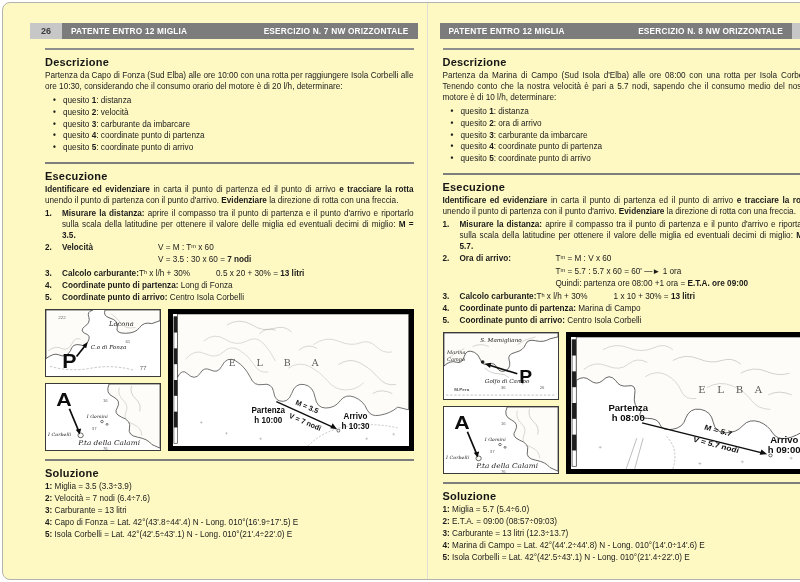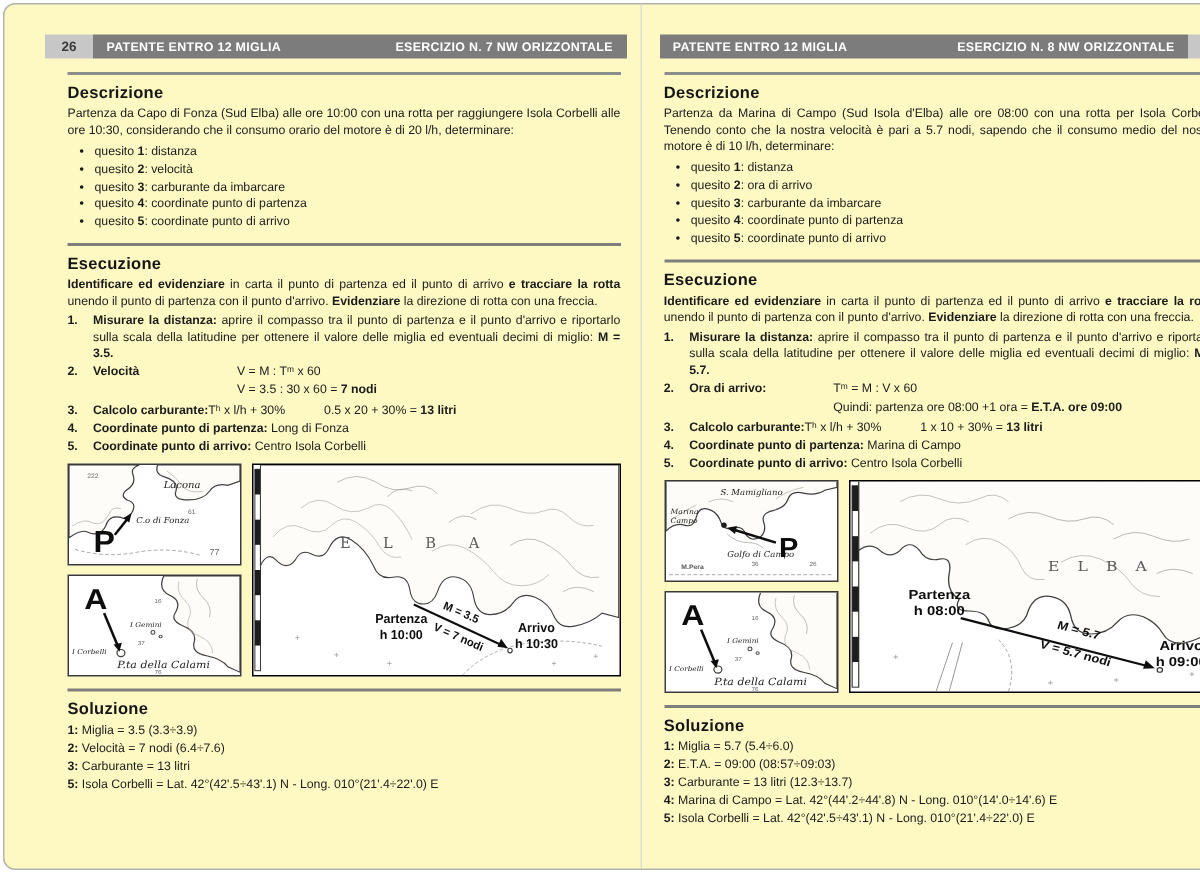--- a/index.html
+++ b/index.html
@@ -35,21 +35,21 @@
   .sn{width:17px;flex:none;font-weight:bold;}
   .st{flex:1;}
   .frow{display:flex;}
   .slabel{width:96px;flex:none;}
   .fcol>div{margin-bottom:1px;}
   .g1{margin-left:0;} .g2{margin-left:26px;}
 
   .map-row{display:flex;gap:7px;margin-top:6px;height:142px;}
   .insets{width:116px;display:flex;flex-direction:column;gap:6px;}
   .inset{flex:1;border:1px solid #3a3a3a;background:#fff;overflow:hidden;}
-  .mchart{flex:1;border:1px solid #000000;background:#fff;overflow:hidden;}
+  .mchart{flex:1;border:5px solid #000000;background:#fff;overflow:hidden;}
   svg{display:block;width:100%;height:100%;}
 
   .sol{font-size:8.2px;line-height:1.45;margin-top:2px;}
 
   
   .t-it{font-family:"DejaVu Serif",serif;font-style:italic;fill:#222;}
   .t-sm{font-family:"Liberation Sans",sans-serif;fill:#555;}
   .t-num{font-family:"Liberation Sans",sans-serif;fill:#666;}
   .t-big{font-family:"Liberation Sans",sans-serif;font-weight:bold;fill:#0d0d0d;}
   .t-route{font-family:"Liberation Sans",sans-serif;font-weight:bold;fill:#0d0d0d;}
@@ -201,20 +201,21 @@
           </svg>
         </div>
       </div>
 
       <div class="rule"></div>
       <h3>Soluzione</h3>
       <div class="sol">
         <div><b>1:</b><span> Miglia = 3.5 (3.3÷3.9)</span></div>
         <div><b>2:</b><span> Velocità = 7 nodi (6.4÷7.6)</span></div>
         <div><b>3:</b><span> Carburante = 13 litri</span></div>
+        <div><b>4:</b><span> Capo di Fonza = Lat. 42°(43'.8÷44'.4) N - Long. 010°(16'.9÷17'.5) E</span></div>
         <div><b>5:</b><span> Isola Corbelli = Lat. 42°(42'.5÷43'.1) N - Long. 010°(21'.4÷22'.0) E</span></div>
       </div>
     </div>
   </div>
 
   <div class="gutter"></div>
 
   <div class="page">
     <div class="header-row">
       <div class="hbar ml12">
@@ -245,20 +246,21 @@
           <span class="sn">1.</span>
           <div class="st just"><b>Misurare la distanza:</b><span> aprire il compasso tra il punto di partenza e il punto d'arrivo e riportarlo sulla scala della latitudine per ottenere il valore delle miglia ed eventuali decimi di miglio: </span><b>M = 5.7.</b></div>
         </div>
         <div class="step">
           <span class="sn">2.</span>
           <div class="st">
             <div class="frow">
               <b class="slabel">Ora di arrivo:</b>
               <div class="fcol">
                 <div>Tᵐ = M : V x 60</div>
+                <div>Tᵐ = 5.7 : 5.7 x 60 = 60' —► 1 ora</div>
                 <div><span>Quindi: partenza ore 08:00 +1 ora = </span><b>E.T.A. ore 09:00</b></div>
               </div>
             </div>
           </div>
         </div>
         <div class="step">
           <span class="sn">3.</span>
           <div class="st"><b>Calcolo carburante:</b><span class="g1">Tʰ x l/h + 30%</span><span class="g2"><span>1 x 10 + 30% = </span><b>13 litri</b></span></div>
         </div>
         <div class="step">

